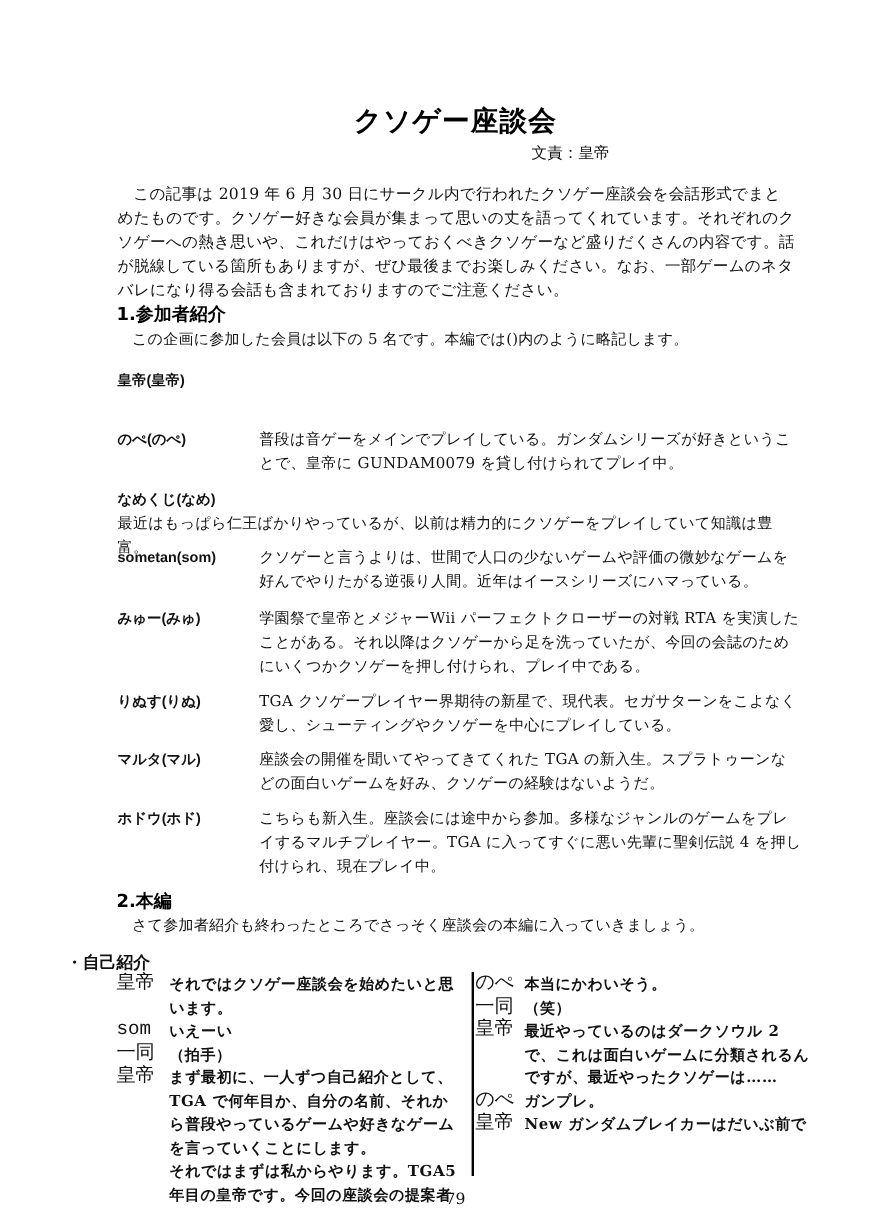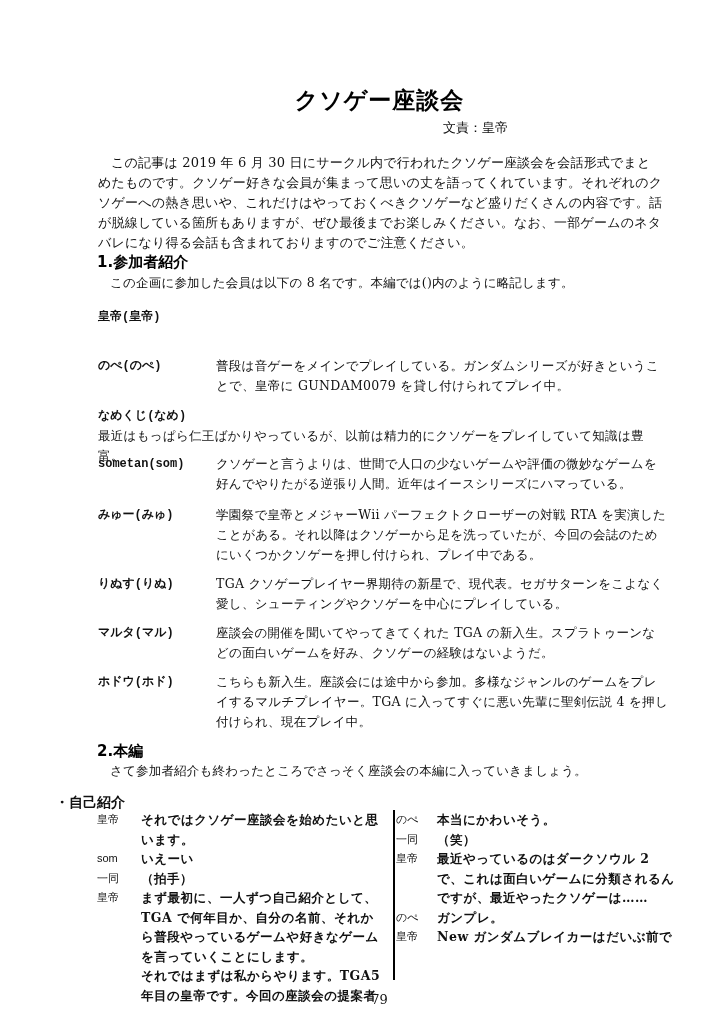--- a/index.html
+++ b/index.html
@@ -30,35 +30,35 @@
     }
     .lead {
       position: absolute; left: 93px; font-size: 12.5px; letter-spacing: 0.2px;
     }
     .member {
       position: absolute; left: 81px; width: 570px; display: flex;
       font-size: 12.5px; line-height: 20px;
     }
     .member .name {
       width: 118px; flex: none; font-weight: bold;
-      font-family: Liberation Mono, monospace; font-size: 12px;
+      font-family: Liberation Sans, sans-serif; font-size: 12px;
     }
     .member .desc { flex: 1; letter-spacing: 0.3px; }
     .subhead {
       position: absolute; left: 38px; top: 777px;
       font-family: "DejaVu Sans", "Liberation Sans", sans-serif;
       font-weight: bold; font-size: 14px;
     }
     .dialog-col { position: absolute; font-size: 12.5px; line-height: 19.5px; }
     .dialog-col.left { left: 80px; top: 793px; width: 285px; }
     .dialog-col.right { left: 379px; top: 793px; width: 280px; }
     .turn { display: flex; }
     .turn .speaker {
       width: 44px; flex: none;
-      font-family: Liberation Sans, sans-serif; font-size: 11px;
+      font-family: Liberation Mono, monospace; font-size: 16px;
     }
     .dialog-col.right .turn .speaker { width: 41px; }
     .turn .line { flex: 1; letter-spacing: 0.5px; white-space: pre-wrap; font-weight: bold; }
     .divider {
       position: absolute; left: 376px; top: 793px; width: 1.5px; height: 170px;
       background: #000;
     }
     .page-number {
       position: absolute; left: 0; width: 725px; top: 975px; text-align: center;
       font-size: 13px;
@@ -66,21 +66,21 @@
   </style>
 </head>
 <body>
 
 <div class="page">
   <div class="title">クソゲー座談会</div>
   <div class="author">文責：皇帝</div>
   <p class="intro">この記事は 2019 年 6 月 30 日にサークル内で行われたクソゲー座談会を会話形式でまとめたものです。クソゲー好きな会員が集まって思いの丈を語ってくれています。それぞれのクソゲーへの熱き思いや、これだけはやっておくべきクソゲーなど盛りだくさんの内容です。話が脱線している箇所もありますが、ぜひ最後までお楽しみください。なお、一部ゲームのネタバレになり得る会話も含まれておりますのでご注意ください。</p>
 
   <div class="h2" style="top:236px;">1.参加者紹介</div>
-  <div class="lead" style="top:258px;">この企画に参加した会員は以下の 8 名です。本編では()内のように略記します。</div>
+  <div class="lead" style="top:258px;">この企画に参加した会員は以下の 5 名です。本編では()内のように略記します。</div>
 
   <div class="member" style="top:290px;">
     <div class="name">皇帝(皇帝)</div>
   </div>
   <div class="member" style="top:339px;">
     <div class="name">のぺ(のぺ)</div>
     <div class="desc">普段は音ゲーをメインでプレイしている。ガンダムシリーズが好きということで、皇帝に GUNDAM0079 を貸し付けられてプレイ中。</div>
   </div>
   <div class="member" style="top:389px;flex-direction:column;">
     <div class="name">なめくじ(なめ)</div>

